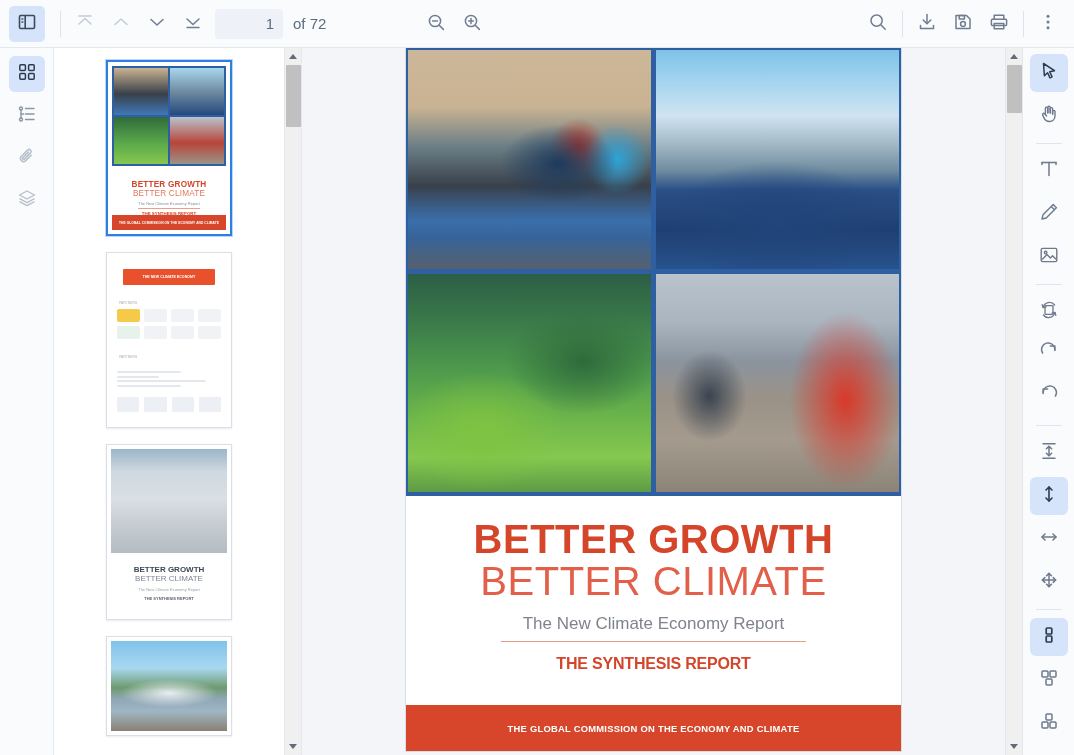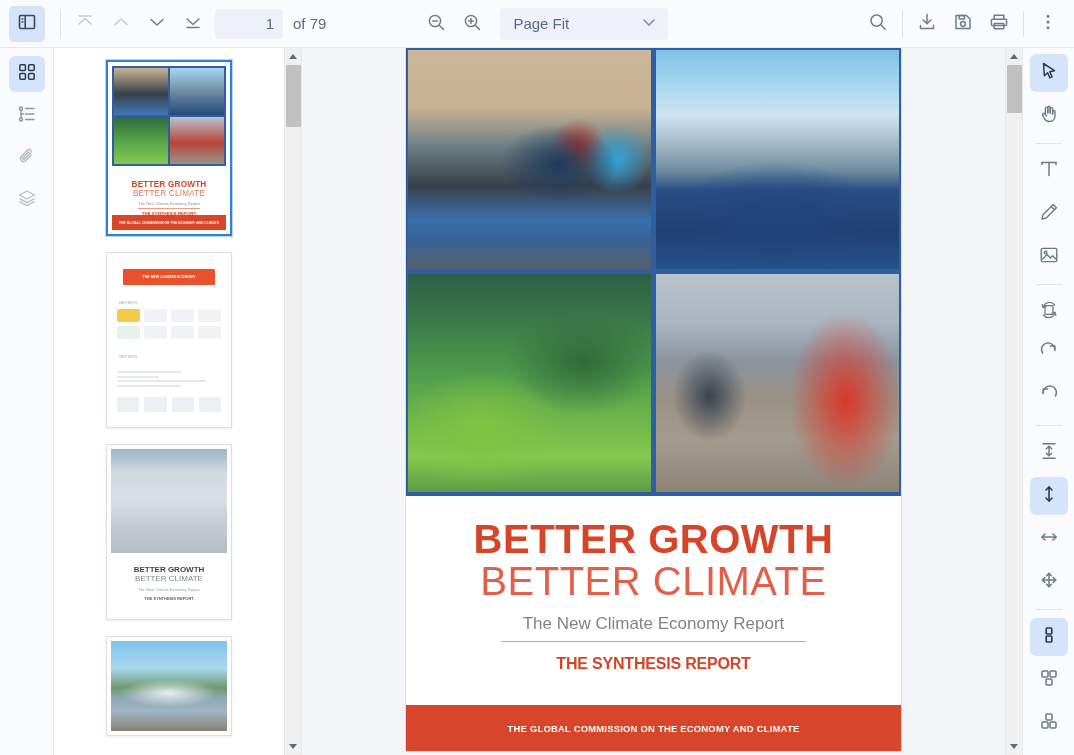--- a/index.html
+++ b/index.html
@@ -274,48 +274,40 @@
           <svg width="22" height="22" viewBox="0 0 22 22" fill="none" stroke="#6f7d91" stroke-width="1.5" stroke-linecap="round" stroke-linejoin="round">
             <polyline points="5,8 11,13.5 17,8"></polyline>
               <line x1="5" y1="16.5" x2="17" y2="16.5"></line>
           </svg>
         </span>
       </div>
     </div>
 
     <div class="pageinput-wrap">
       <input id="page-input" type="text" value="1" style="">
-      <span id="page-total">of 79</span>
+      <span id="page-total">of 72</span>
     </div>
 
     <div class="zoom-group">
       <div class="tb-btn">
         <span>
           <svg width="22" height="22" viewBox="0 0 22 22" fill="none" stroke="#6f7d91" stroke-width="1.5" stroke-linecap="round">
             <circle cx="10" cy="10" r="5.6"></circle>
               <line x1="14.2" y1="14.2" x2="18.4" y2="18.4"></line>
               <line x1="7.6" y1="10" x2="12.4" y2="10"></line>
           </svg>
         </span>
       </div>
       <div class="tb-btn">
         <span>
           <svg width="22" height="22" viewBox="0 0 22 22" fill="none" stroke="#6f7d91" stroke-width="1.5" stroke-linecap="round">
             <circle cx="10" cy="10" r="5.6"></circle>
               <line x1="14.2" y1="14.2" x2="18.4" y2="18.4"></line>
             <line x1="7.6" y1="10" x2="12.4" y2="10"></line>
               <line x1="10" y1="7.6" x2="10" y2="12.4"></line>
-          </svg>
-        </span>
-      </div>
-      <div id="zoom-select">
-        <span id="zoom-value">Page Fit</span>
-        <span>
-          <svg width="18" height="18" viewBox="0 0 18 18" fill="none" stroke="#7e8b9d" stroke-width="1.5" stroke-linecap="round" stroke-linejoin="round">
-            <polyline points="4,7 9,12 14,7"></polyline>
           </svg>
         </span>
       </div>
     </div>
 
     <div class="right-group">
       <div class="tb-btn">
         <span>
           <svg width="22" height="22" viewBox="0 0 22 22" fill="none" stroke="#6f7d91" stroke-width="1.5" stroke-linecap="round">
             <circle cx="9.6" cy="9.6" r="5.6"></circle>

